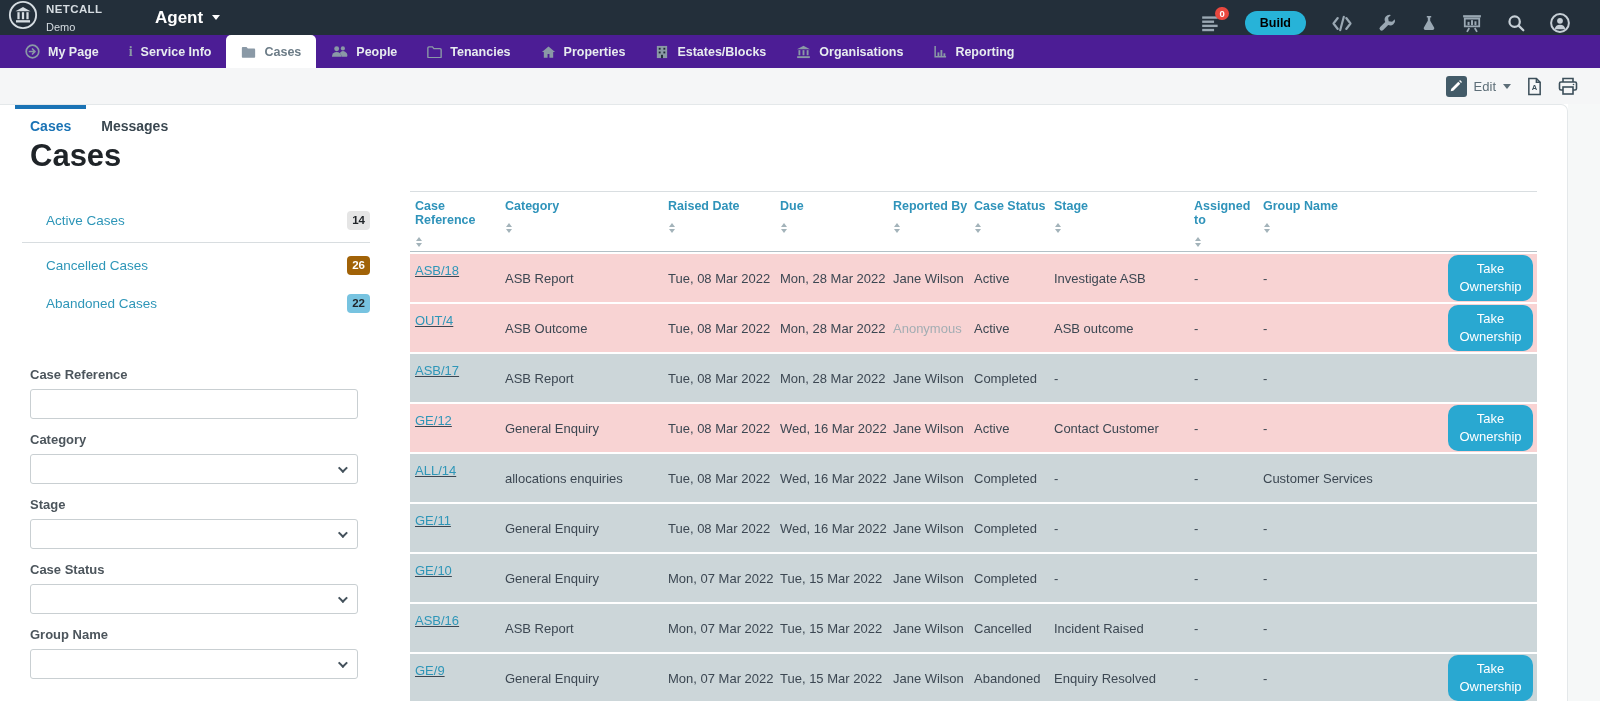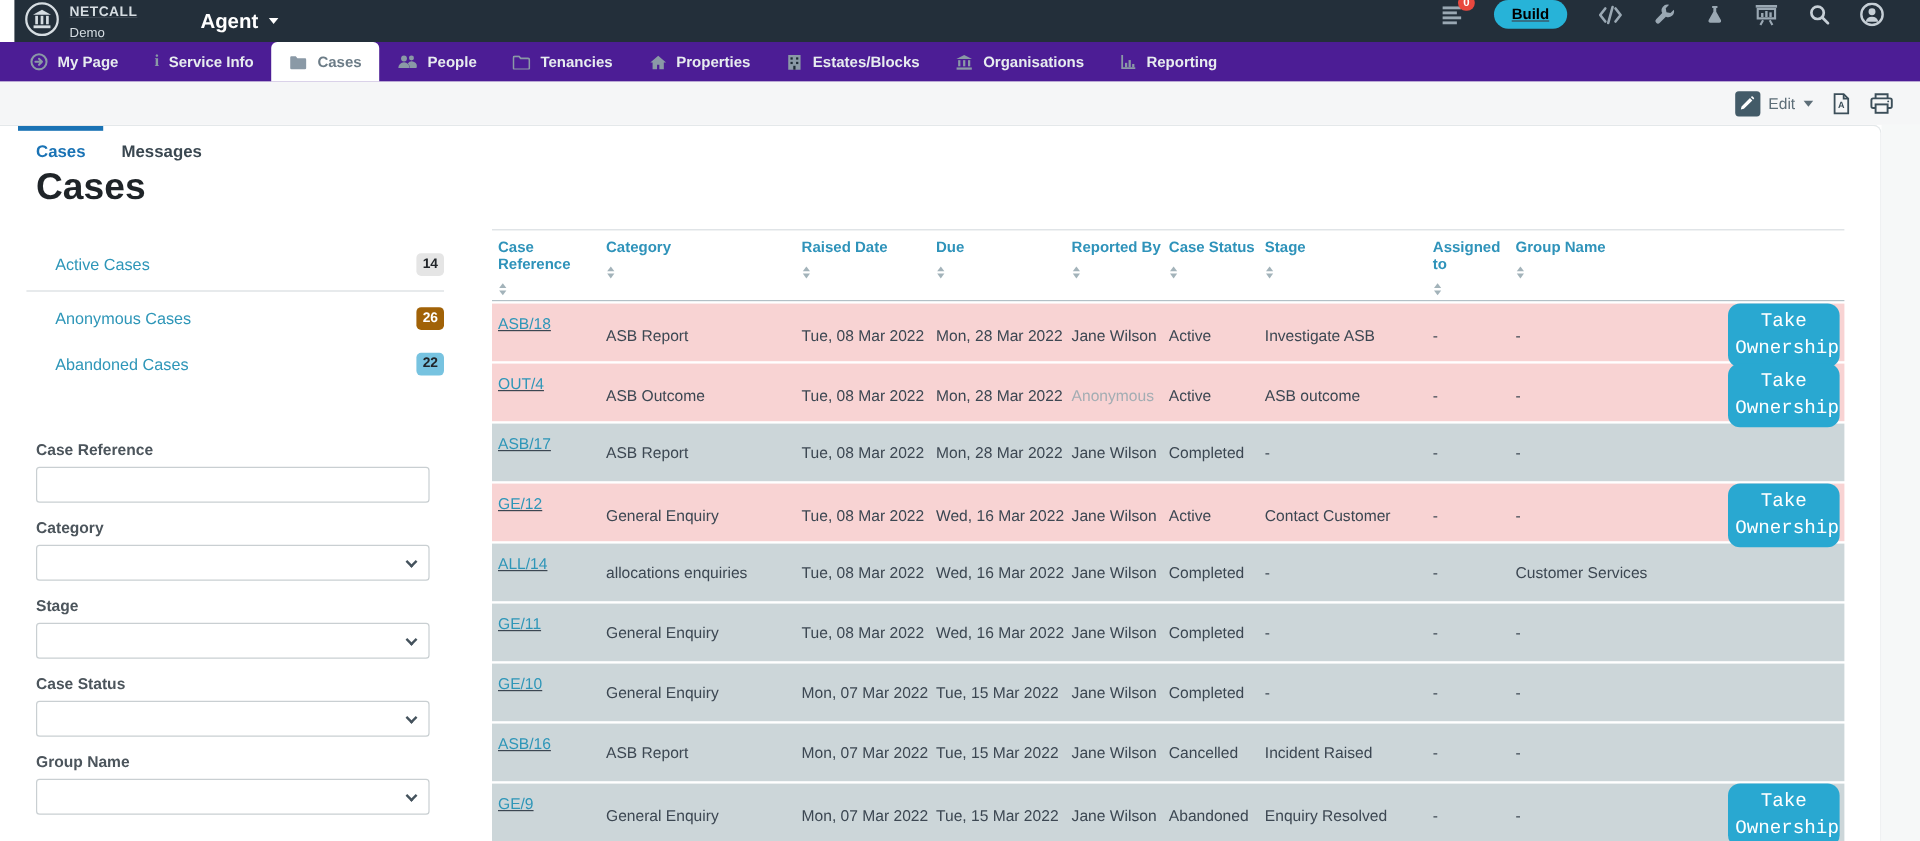--- a/index.html
+++ b/index.html
@@ -2,21 +2,21 @@
 <html><head>
 <meta charset="utf-8">
 <style>
   * { box-sizing: border-box; margin: 0; padding: 0; }
   html,body { width:1600px; height:701px; }
   body {
     position: relative; overflow: hidden; background:#fff;
     font-family: "Liberation Sans", sans-serif; color:#3c4752;
   }
   
-  .topbar { position:absolute; top:0; left:12px; right:0; height:35px; background:#232f3a; display:flex; align-items:flex-start;text-decoration:underline; }
+  .topbar { position:absolute; top:0; left:0; right:0; height:35px; background:#232f3a; display:flex; align-items:flex-end; }
   .brand { display:flex; align-items:center; gap:8px; padding-left:8px; color:#d6dde2; }
   .brand-name { font-size:11.5px; font-weight:bold; letter-spacing:.4px; line-height:1.1; }
   .brand-sub  { font-size:11px; line-height:1.1; }
   .app-menu { position:absolute; left:155px; top:0; height:35px; display:flex; align-items:center; gap:9px; color:#fff; font-size:17px; font-weight:600; cursor:pointer; }
   .caret { width:0; height:0; border-left:4px solid transparent; border-right:4px solid transparent; border-top:5px solid currentColor; display:inline-block; }
   .topbar-right { margin-left:auto; display:flex; align-items:center; gap:25px; padding-right:30px; }
   .tb-icon { position:relative; display:flex; align-items:center; cursor:pointer; }
   .tb-badge { position:absolute; top:-7px; right:-9px; background:#e8483f; color:#fff; border-radius:8px; font-size:9.5px; font-weight:bold; padding:1px 4px; line-height:1.2; }
   .build-btn { background:#27b3d8; color:#000000; border:none; border-radius:13px; padding:5px 15px; font-size:12.5px; font-weight:600; font-family:inherit; cursor:pointer; }
   
@@ -64,21 +64,21 @@
   .sort-icon .down { border-top:4px solid #a3b3ba; }
   .tbody { margin-top:2px; }
   .trow { height:48px; margin-bottom:2px; align-items:center; }
   .trow.pink { background:#f8d3d3; }
   .trow.gray { background:#ccd6d9; }
   .td { padding-left:5px; font-size:13px; color:#3c4752; }
   .td.cell-ref { align-self:start; padding-top:9px;text-decoration:underline; }
   .cell-ref a { color:#2e96b8; text-decoration:none; font-size:13px; cursor:pointer; }
   .td .muted { color:#a3adb3; }
   .cell-action { display:flex; justify-content:flex-end; padding-right:4px; }
-  .take-btn { width:93px; min-height:40px; background:#29a8d1; color:#fff; border:none; border-radius:10px; font-family:Liberation Mono, monospace; font-size:16px; line-height:1.35; padding:5px 6px; cursor:pointer; }
+  .take-btn { width:93px; min-height:40px; background:#29a8d1; color:#fff; border:none; border-radius:10px; font-family:Liberation Sans, sans-serif; font-size:13px; line-height:1.35; padding:5px 6px; cursor:pointer; }
 </style>
 </head>
 <body>
 
 <header class="topbar">
   <div class="brand">
     <span>
       <svg viewBox="0 0 32 32" width="30" height="30">
         <circle cx="16" cy="16" r="14" fill="none" stroke="#d6dde2" stroke-width="2"></circle>
         <path d="M16 7.5 24 12H8z" fill="#d6dde2"></path>
@@ -279,21 +279,21 @@
   <div class="side-links">
 
       <div class="side-link">
         <span class="side-link-label">Active Cases</span>
         <span class="side-badge" style="background-color: #e5e5e5; color: rgb(33, 37, 41);">14</span>
       </div>
 
       <div class="side-divider"></div>
 
       <div class="side-link">
-        <span class="side-link-label">Anonymous Cases</span>
+        <span class="side-link-label">Cancelled Cases</span>
         <span class="side-badge" style="background-color: #a16207; color: rgb(255, 255, 255);">26</span>
       </div>
 
       <div class="side-link">
         <span class="side-link-label">Abandoned Cases</span>
         <span class="side-badge" style="background-color: rgb(119, 195, 224); color: rgb(33, 37, 41);">22</span>
       </div>
 
     </div>
 

